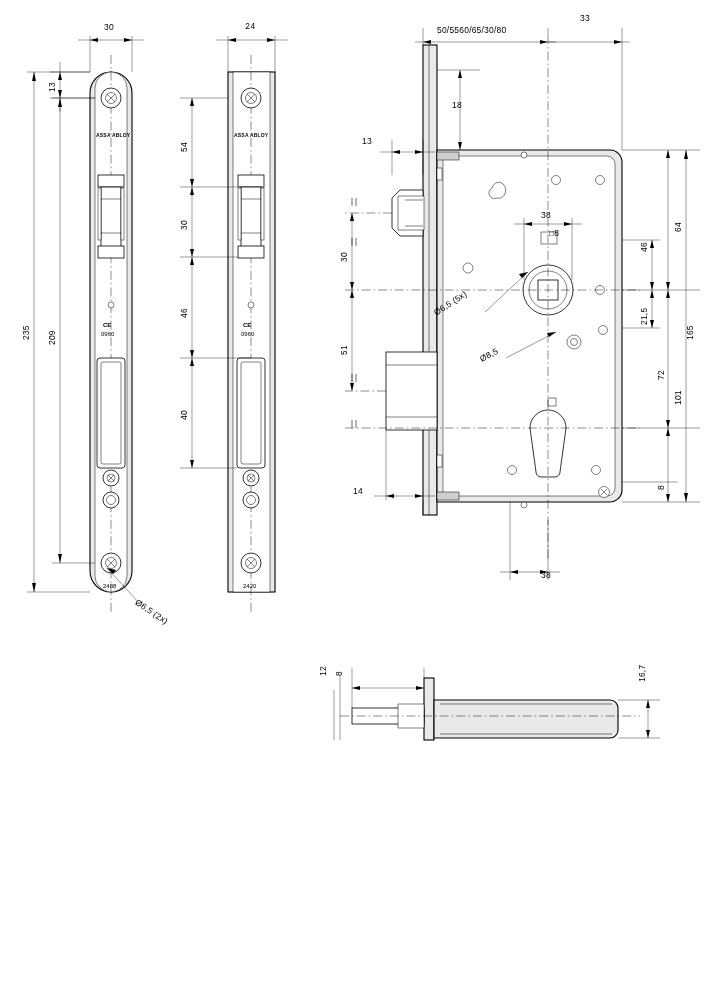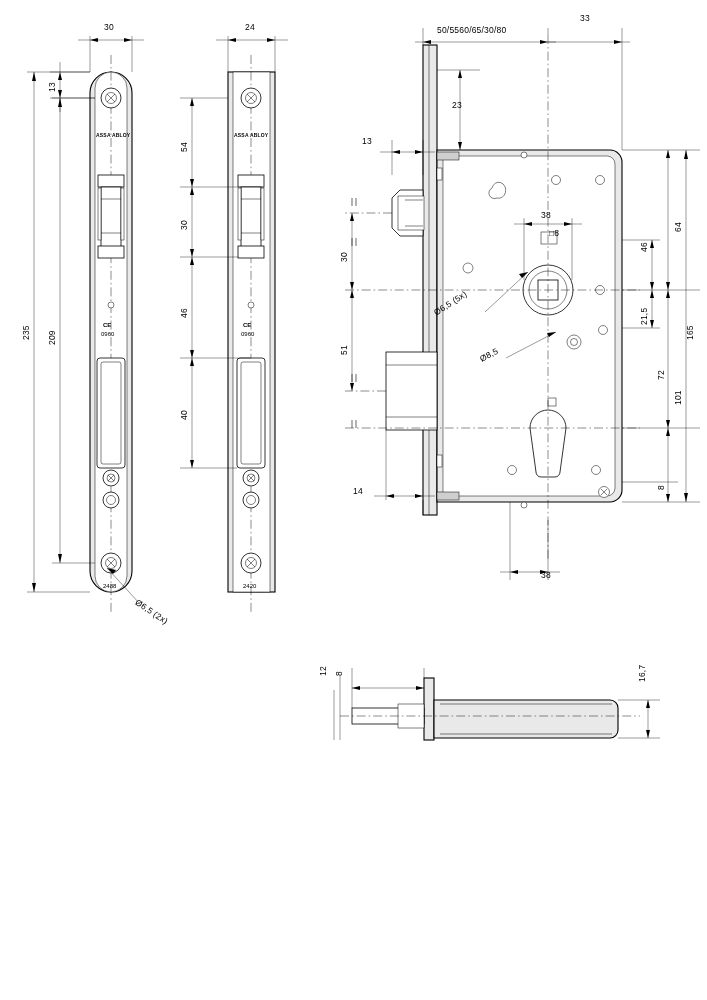--- a/index.html
+++ b/index.html
@@ -393,33 +393,33 @@
 <div class="dim" style="left:104px;top:22px;">30</div>
 <div class="dim v" style="left:56px;top:92px;transform:rotate(-90deg) translate(-0px,-9px);">13</div>
 <div class="dim v" style="left:30px;top:340px;transform:rotate(-90deg) translate(-0px,-9px);">235</div>
 <div class="dim v" style="left:56px;top:345px;transform:rotate(-90deg) translate(-0px,-9px);">209</div>
 <div class="dim" style="left:139px;top:597px;transform:rotate(34deg);transform-origin:left top;">Ø6,5 (2x)</div>
 <div class="brand" style="position:absolute;left:96px;top:132px;">ASSA ABLOY</div>
 <div class="tiny" style="position:absolute;left:103px;top:322px;font-weight:bold;">CE</div>
 <div class="tiny" style="position:absolute;left:101px;top:331px;">0960</div>
 <div class="tiny" style="position:absolute;left:103px;top:583px;">2488</div>
 
-<div class="dim" style="left:245px;top:22px;">24</div>
+<div class="dim" style="left:245px;top:22px;font-family:Liberation Mono, monospace;">24</div>
 <div class="dim v" style="left:188px;top:152px;transform:rotate(-90deg) translate(-0px,-9px);">54</div>
 <div class="dim v" style="left:188px;top:230px;transform:rotate(-90deg) translate(-0px,-9px);">30</div>
 <div class="dim v" style="left:188px;top:318px;transform:rotate(-90deg) translate(-0px,-9px);">46</div>
 <div class="dim v" style="left:188px;top:420px;transform:rotate(-90deg) translate(-0px,-9px);">40</div>
 <div class="brand" style="position:absolute;left:234px;top:132px;">ASSA ABLOY</div>
 <div class="tiny" style="position:absolute;left:243px;top:322px;font-weight:bold;">CE</div>
 <div class="tiny" style="position:absolute;left:241px;top:331px;">0960</div>
 <div class="tiny" style="position:absolute;left:243px;top:583px;">2420</div>
 
 <div class="dim" style="left:437px;top:25px;">50/5560/65/30/80</div>
 <div class="dim" style="left:580px;top:13px;">33</div>
-<div class="dim" style="left:452px;top:100px;">23</div>
+<div class="dim" style="left:452px;top:100px;">18</div>
 <div class="dim" style="left:362px;top:136px;">13</div>
 <div class="dim v" style="left:348px;top:262px;transform:rotate(-90deg) translate(-0px,-9px);">30</div>
 <div class="dim v" style="left:348px;top:355px;transform:rotate(-90deg) translate(-0px,-9px);">51</div>
 <div class="dim" style="left:353px;top:486px;">14</div>
 <div class="dim v" style="left:682px;top:232px;transform:rotate(-90deg) translate(-0px,-9px);">64</div>
 <div class="dim v" style="left:648px;top:252px;transform:rotate(-90deg) translate(-0px,-9px);">46</div>
 <div class="dim v" style="left:648px;top:325px;transform:rotate(-90deg) translate(-0px,-9px);">21,5</div>
 <div class="dim v" style="left:694px;top:340px;transform:rotate(-90deg) translate(-0px,-9px);">165</div>
 <div class="dim v" style="left:665px;top:380px;transform:rotate(-90deg) translate(-0px,-9px);">72</div>
 <div class="dim v" style="left:682px;top:405px;transform:rotate(-90deg) translate(-0px,-9px);">101</div>

